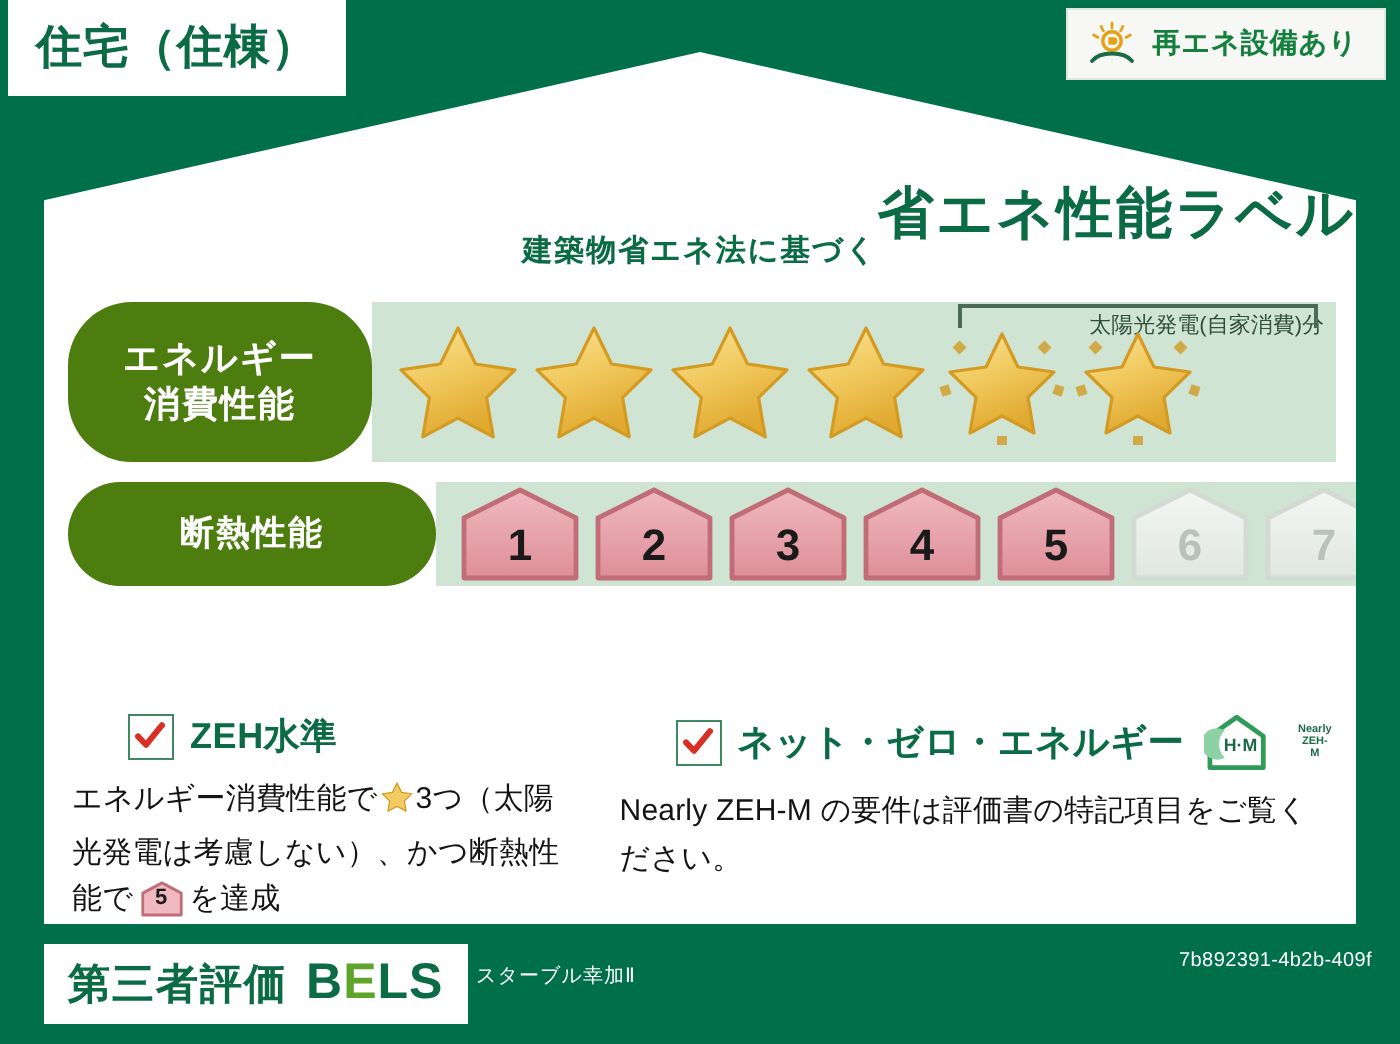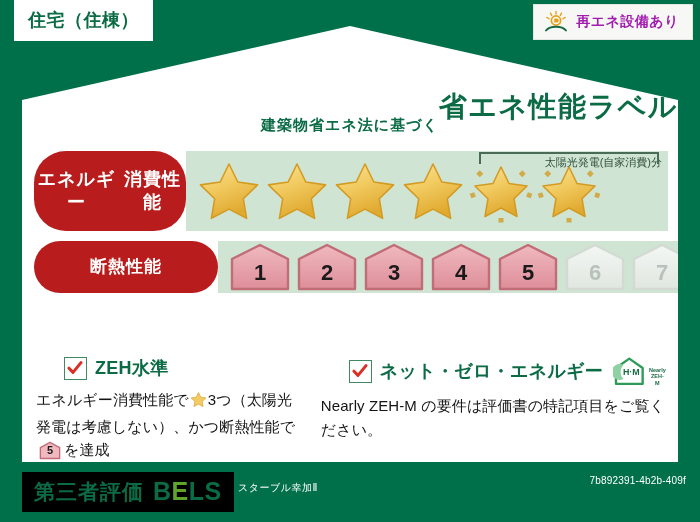--- a/index.html
+++ b/index.html
@@ -5,37 +5,37 @@
   html,body{margin:0;padding:0;}
   body{
     width:700px;height:522px;overflow:hidden;
     font-family:"Liberation Sans","DejaVu Sans",sans-serif;
     background:#00704a;position:relative;
   }
   .label-root{position:absolute;inset:0;background:#00704a;}
 
   
   .type-chip{
-    position:absolute;left:14px;top:0;
+    position:absolute;left:4px;top:0;
     background:#ffffff;color:#0a6b45;
-    font-weight:bold;font-size:18px;
+    font-weight:bold;font-size:23px;
     padding:8px 14px 9px 14px;
     letter-spacing:0.5px;z-index:6;
   }
 
   
   .renew-badge{
     position:absolute;right:8px;top:5px;
     background:#f7f8f6;
     padding:5px 13px 5px 9px;
     display:flex;align-items:center;gap:7px;z-index:6;
     box-shadow:0 0 0 1px #e2e6e0;
   }
   .renew-badge .txt{
-    color:#a21caf;font-weight:bold;font-size:14px;letter-spacing:0.5px;
+    color:#15803d;font-weight:bold;font-size:14px;letter-spacing:0.5px;
   }
   .sun-ico{width:26px;height:24px;display:block;}
 
   
   .panel{
     position:absolute;left:22px;right:22px;top:26px;bottom:60px;
     background:#ffffff;
     clip-path:polygon(0% 17%, 50% 0%, 100% 17%, 100% 100%, 0% 100%);
     z-index:2;
   }
@@ -48,23 +48,23 @@
   }
   .main-title{
     position:absolute;top:62px;left:0;right:0;text-align:right;
     color:#0a6b45;font-weight:bold;font-size:28px;letter-spacing:1.5px;
   }
 
   
   .rows{position:absolute;left:12px;right:10px;top:125px;}
   .row{display:flex;align-items:stretch;margin-bottom:10px;}
   .row-label{
-    background:#b91c1c;color:#ffffff;
+    background:#4d7c0f;color:#ffffff;
     font-weight:bold;font-size:18px;line-height:1.28;
-    display:flex;flex-direction:row;align-items:center;justify-content:center;
+    display:flex;flex-direction:column;align-items:center;justify-content:center;
     width:152px;min-width:152px;text-align:center;letter-spacing:1px;border-radius:32px;
   }
   .row-energy .row-label{padding:17px 0;}
   .row-insul .row-label{padding:11px 16px;font-size:17px;}
   .row-track{
     flex:1;background:#cfe4d2;position:relative;
     display:flex;align-items:center;
   }
 
   
@@ -105,21 +105,21 @@
   .crit-head{display:flex;align-items:center;gap:8px;padding-left:28px;}
   .chk{
     width:21px;height:21px;min-width:21px;border:1.6px solid #3f8a63;
     background:#fff;position:relative;
   }
   .chk svg{position:absolute;left:2px;top:2px;width:16px;height:16px;}
   .crit-title{
     color:#0a6b45;font-weight:bold;font-size:18px;letter-spacing:0.3px;
     white-space:nowrap;
   }
-  .zehm-logo{display:flex;align-items:flex-end;gap:2px;margin-left:2px;}
+  .zehm-logo{display:flex;align-items:center;gap:13px;margin-left:2px;}
   .zehm-logo svg{display:block;}
   .zehm-sub{
     font-size:5.5px;line-height:1.15;color:#1a6b45;font-weight:bold;
     text-align:center;letter-spacing:0;
   }
   .crit-body{
     margin-top:8px;font-size:15px;line-height:1.58;color:#141414;
     letter-spacing:0.1px;
   }
   .inline-star{display:inline-block;vertical-align:-3px;margin:0 1px;}
@@ -133,21 +133,21 @@
     font-size:11px;font-weight:bold;color:#1a1a1a;
   }
 
   
   .footer{
     position:absolute;left:0;right:0;bottom:0;height:60px;
     background:#00704a;z-index:5;
   }
   .bels-chip{
     position:absolute;left:22px;top:10px;
-    background:#000000;padding:5px 12px 6px 12px;
+    background:#ffffff;padding:5px 12px 6px 12px;
     display:flex;align-items:center;gap:9px;
   }
   .bels-chip .lead{color:#0a6b45;font-weight:bold;font-size:21px;letter-spacing:1px;}
   .bels-chip .bels{font-weight:bold;font-size:25px;letter-spacing:0.5px;}
   .bels-chip .bels .b1{color:#0a6b45;}
   .bels-chip .bels .b2{color:#5fa52b;}
   .bels-chip .bels .b3{color:#0a6b45;}
   .bels-chip .bels .b4{color:#0a6b45;}
   .prop-name{
     position:absolute;left:238px;top:19px;

